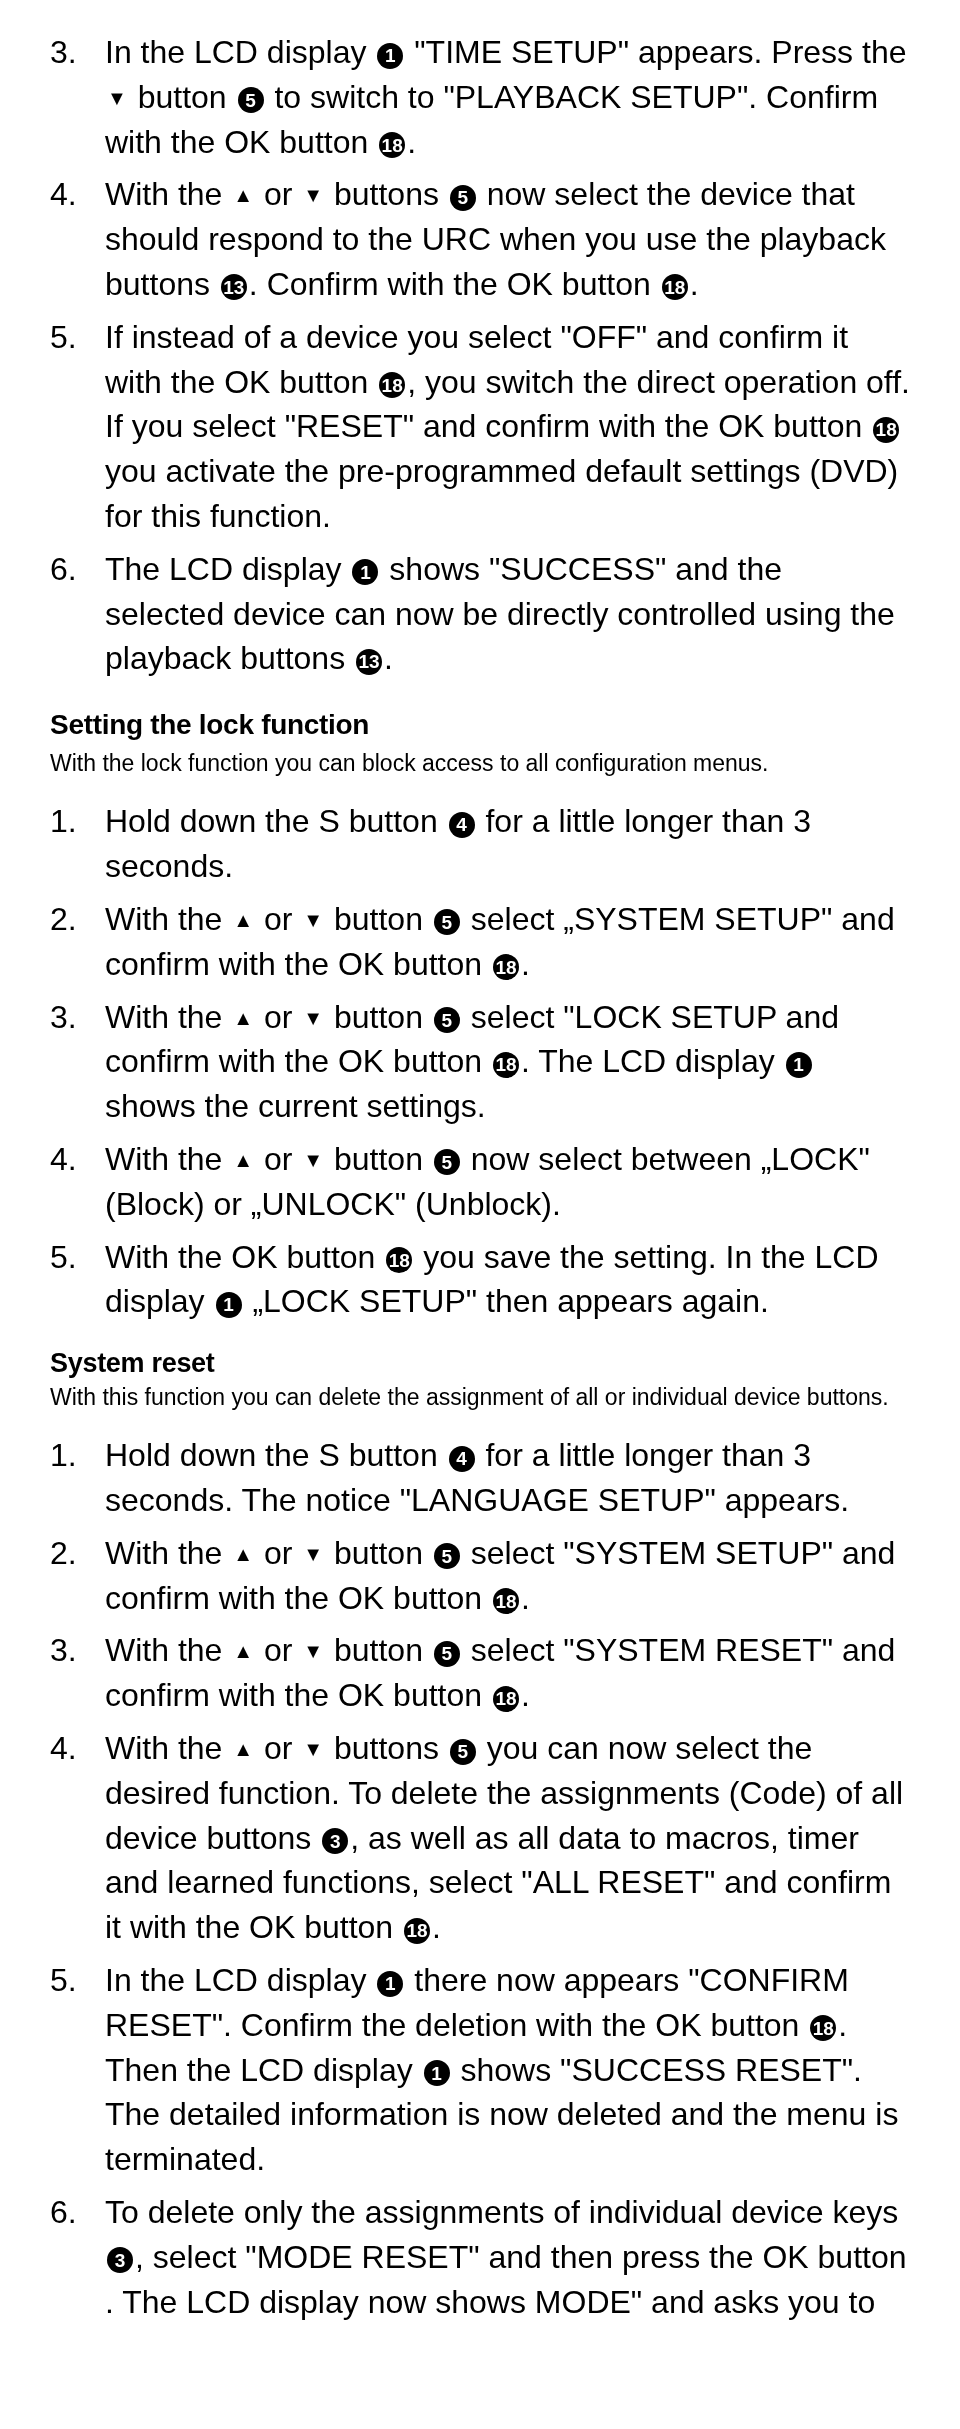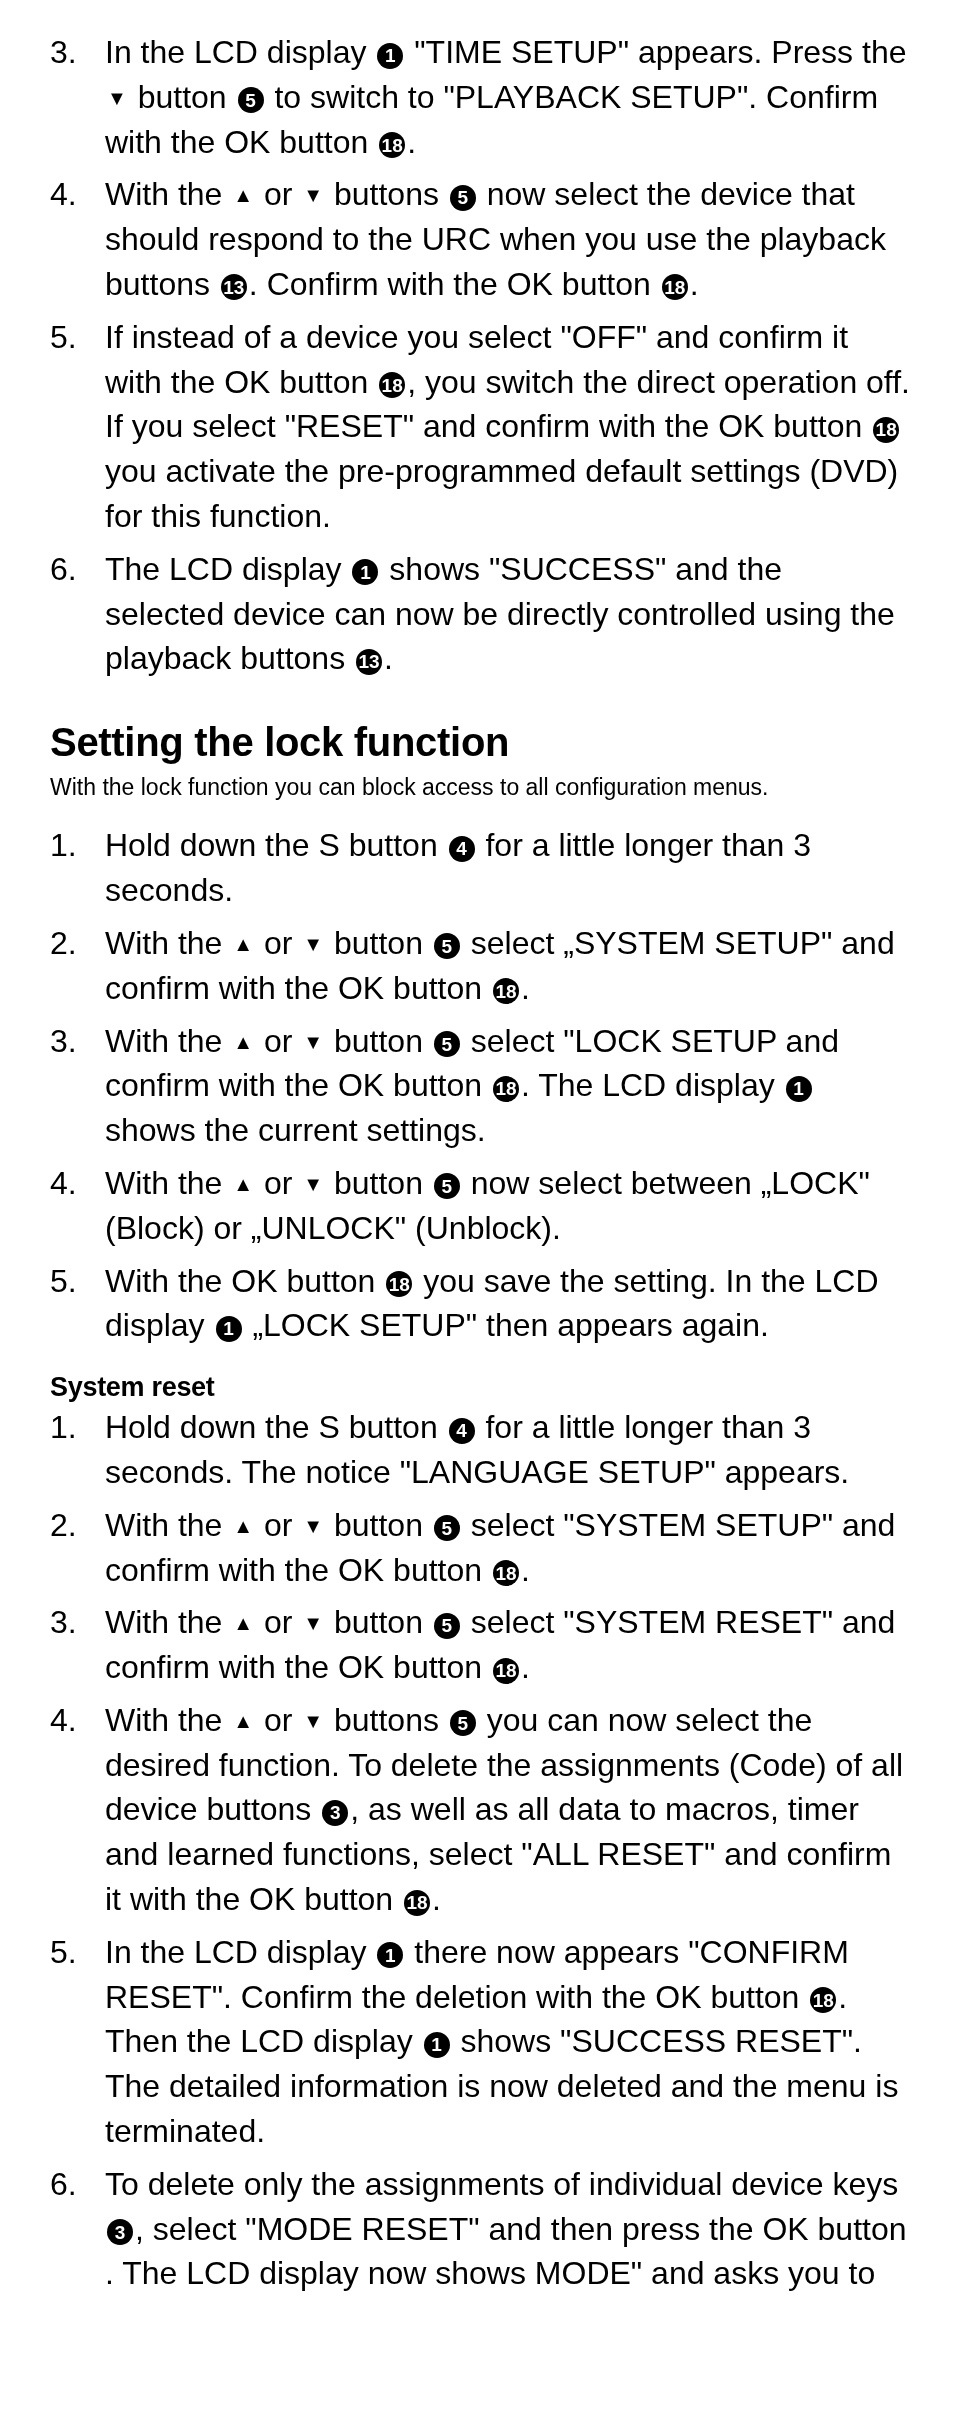--- a/index.html
+++ b/index.html
@@ -23,23 +23,23 @@
   }
   .ol-num {
     width: 55px;
     flex-shrink: 0;
     text-align: left;
   }
   .ol-body {
     flex: 1;
   }
   .heading-lg {
-    font-size: 40px;
+    font-size: 28px;
     font-weight: bold;
-    margin-top: 39px;
+    margin-top: 28px;
     margin-bottom: 6px;
     letter-spacing: -0.3px;
   }
   .heading-md {
     font-size: 27px;
     font-weight: bold;
     margin-top: 24px;
     margin-bottom: 2px;
     letter-spacing: -0.3px;
   }
@@ -113,20 +113,21 @@
         <div class="ol-num">4.</div>
         <div class="ol-body">With the <span class="tri">▲</span> or <span class="tri">▼</span> button <span class="circnum">5</span> now select between „LOCK" (Block) or „UNLOCK" (Unblock).</div>
       </div>
       <div class="ol-item">
         <div class="ol-num">5.</div>
         <div class="ol-body">With the OK button <span class="circnum">18</span> you save the setting. In the LCD display <span class="circnum">1</span> „LOCK SETUP" then appears again.</div>
       </div>
     </div>
 
   <div class="heading-md">System reset</div>
+  <div class="intro">With this function you can delete the assignment of all or individual device buttons.</div>
   <div id="reset-list">
       <div class="ol-item">
         <div class="ol-num">1.</div>
         <div class="ol-body">Hold down the S button <span class="circnum">4</span> for a little longer than 3 seconds. The notice "LANGUAGE SETUP" appears.</div>
       </div>
       <div class="ol-item">
         <div class="ol-num">2.</div>
         <div class="ol-body">With the <span class="tri">▲</span> or <span class="tri">▼</span> button <span class="circnum">5</span> select "SYSTEM SETUP" and confirm with the OK button <span class="circnum">18</span>.</div>
       </div>
       <div class="ol-item">

